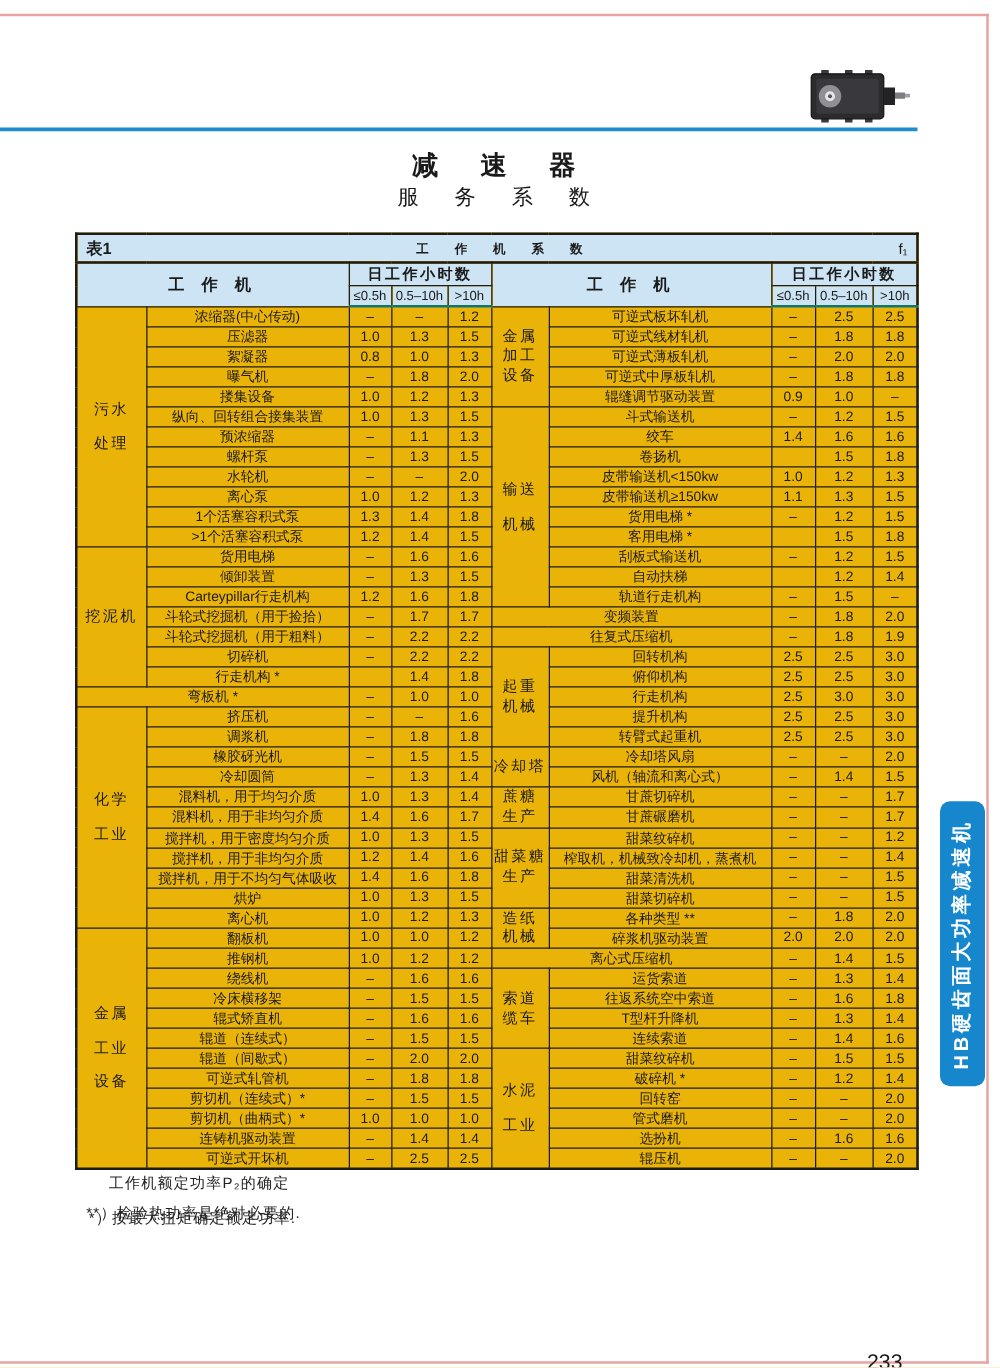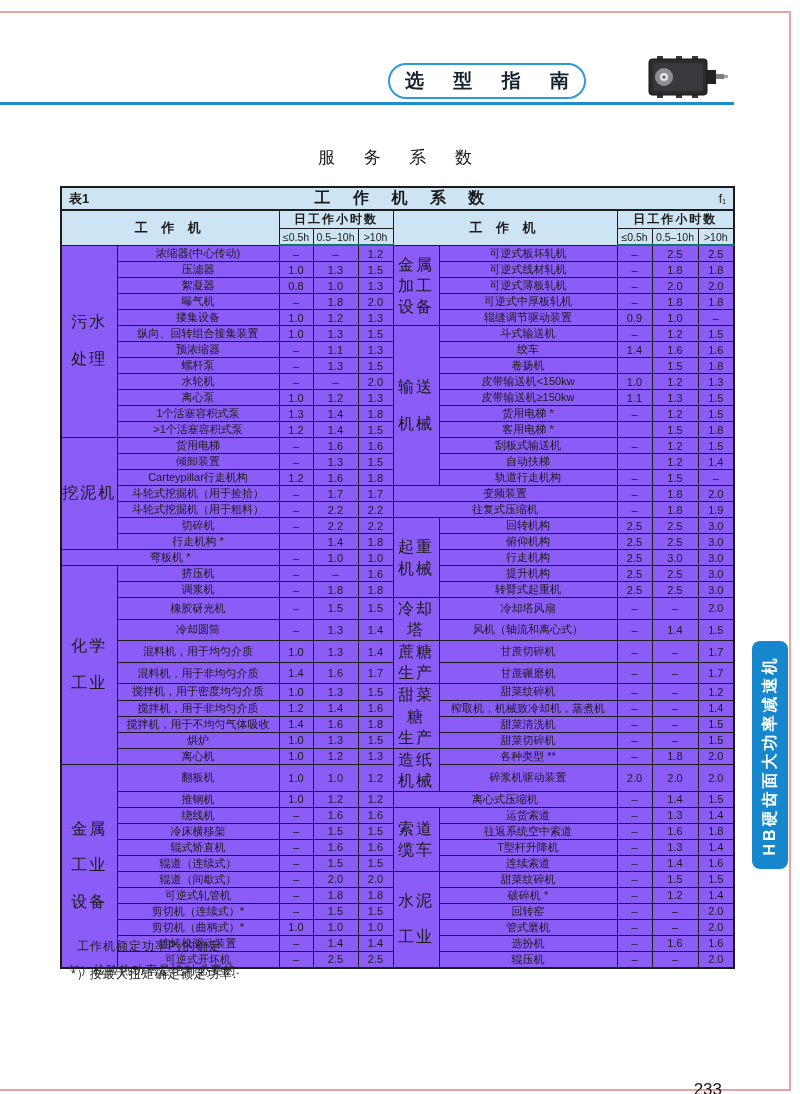--- a/index.html
+++ b/index.html
@@ -16,44 +16,44 @@
   .guide-pill span{font-size:19px;font-weight:bold;letter-spacing:12px;padding-left:12px;color:#15222e;}
   .blue-rule{position:absolute;left:0;top:102px;width:734px;height:3px;background:#1e8ccd;}
   .gear-img{position:absolute;left:645px;top:54px;}
   .title-1{position:absolute;left:0;top:118px;width:790px;text-align:center;
       font-size:21px;font-weight:bold;letter-spacing:14px;padding-left:14px;box-sizing:border-box;}
   .title-2{position:absolute;left:0;top:146px;width:790px;text-align:center;
       font-size:17px;font-weight:normal;letter-spacing:12px;padding-left:12px;box-sizing:border-box;}
 
   
   .tbl-wrap{position:absolute;left:60px;top:186px;}
-  table.sf{border-collapse:collapse;table-layout:fixed;width:674px;background:#8b5cf6;}
+  table.sf{border-collapse:collapse;table-layout:fixed;width:674px;background:#eab308;}
   table.sf th,table.sf td{border:1px solid #1c1c1c;padding:0;overflow:hidden;}
   table.sf{border:2px solid #1c1c1c;}
   tr.cap td{background:#cce4f3;height:21px;border-bottom:2px solid #1c1c1c;}
   .capflex{display:flex;align-items:center;padding:0 7px;}
   .cap-left{font-size:13px;font-weight:bold;}
-  .cap-center{flex:1;text-align:center;font-size:16px;font-weight:bold;letter-spacing:9px;}
+  .cap-center{flex:1;text-align:center;font-size:10px;font-weight:bold;letter-spacing:9px;}
   .cap-right{font-size:12px;}
   thead th{background:#cce4f3;font-weight:bold;}
   th.h-machine{font-size:13px;letter-spacing:5px;border-right-width:2px;}
   th.h-hours{font-size:12px;letter-spacing:2px;height:17px;}
   th.h-sub{font-size:10.5px;font-weight:normal;height:15px;letter-spacing:0;}
   thead tr.sub th{border-bottom:2px solid #0f766e;}
-  td.cat{font-size:16px;text-align:center;white-space:pre-line;border-bottom:2px solid #1c1c1c;
+  td.cat{font-size:12px;text-align:center;white-space:pre-line;border-bottom:2px solid #1c1c1c;
          letter-spacing:2px;font-family:Liberation Serif, serif;}
   td.item{font-size:11px;text-align:center;height:15px;border-right-width:2px;white-space:nowrap;}
   td.val{font-size:11px;text-align:center;height:15px;}
   td.vdiv{border-right-width:2px;}
   td.ge{border-bottom-width:2px;}
   tbody tr{height:16px;}
 
   
   .fn{position:absolute;font-size:12px;letter-spacing:1px;color:#222;}
-  .fn1{left:77px;top:938px;}
+  .fn1{left:87px;top:938px;}
   .fn2{left:71px;top:966px;text-align:right;}
   .fn3{left:69px;top:962px;}
 
   
   .side-tab{position:absolute;left:752px;top:641px;width:36px;height:228px;background:#1787cd;
       border-radius:8px;display:flex;align-items:center;justify-content:center;}
   .side-tab span{transform:rotate(-90deg);white-space:nowrap;color:#fff;font-weight:bold;
       font-size:16px;letter-spacing:3px;}
 
   .page-num{position:absolute;left:660px;top:1080px;width:62px;text-align:right;
@@ -61,23 +61,20 @@
 </style>
 </head>
 <body>
 
 <div class="page">
 
   <div class="frame-top"></div>
   <div class="frame-right"></div>
   <div class="frame-bottom"></div>
 
-  <div class="guide-pill">
-    <span>选 型 指 南</span>
-  </div>
 
   <div class="gear-img">
     <svg width="84" height="48" viewBox="0 0 84 48">
       <rect x="12" y="2" width="6" height="5" fill="#3a3a3d"></rect>
       <rect x="31" y="2" width="6" height="5" fill="#3a3a3d"></rect>
       <rect x="47" y="2" width="6" height="5" fill="#3a3a3d"></rect>
       <rect x="12" y="39" width="6" height="5" fill="#3a3a3d"></rect>
       <rect x="31" y="39" width="6" height="5" fill="#3a3a3d"></rect>
       <rect x="47" y="39" width="6" height="5" fill="#3a3a3d"></rect>
       <rect x="4" y="5" width="58" height="36" rx="3" fill="#2b2b2e" stroke="#141416"></rect>
@@ -86,20 +83,21 @@
       <circle cx="19" cy="23" r="4" fill="#e6e6e8"></circle>
       <circle cx="19" cy="23" r="1.6" fill="#55555a"></circle>
       <rect x="62" y="16" width="9" height="14" fill="#232326"></rect>
       <rect x="71" y="20" width="8" height="5" fill="#7d7d82"></rect>
       <rect x="79" y="21" width="4" height="3" fill="#a0a0a4"></rect>
     </svg>
   </div>
 
   <div class="blue-rule"></div>
 
+  <div class="title-1">减 速 器</div>
   <div class="title-2">服 务 系 数</div>
 
   <div class="tbl-wrap">
     <table class="sf">
       <colgroup>
         <col style="width:56px">
           <col style="width:162px">
           <col style="width:34px">
           <col style="width:45px">
           <col style="width:35px">

